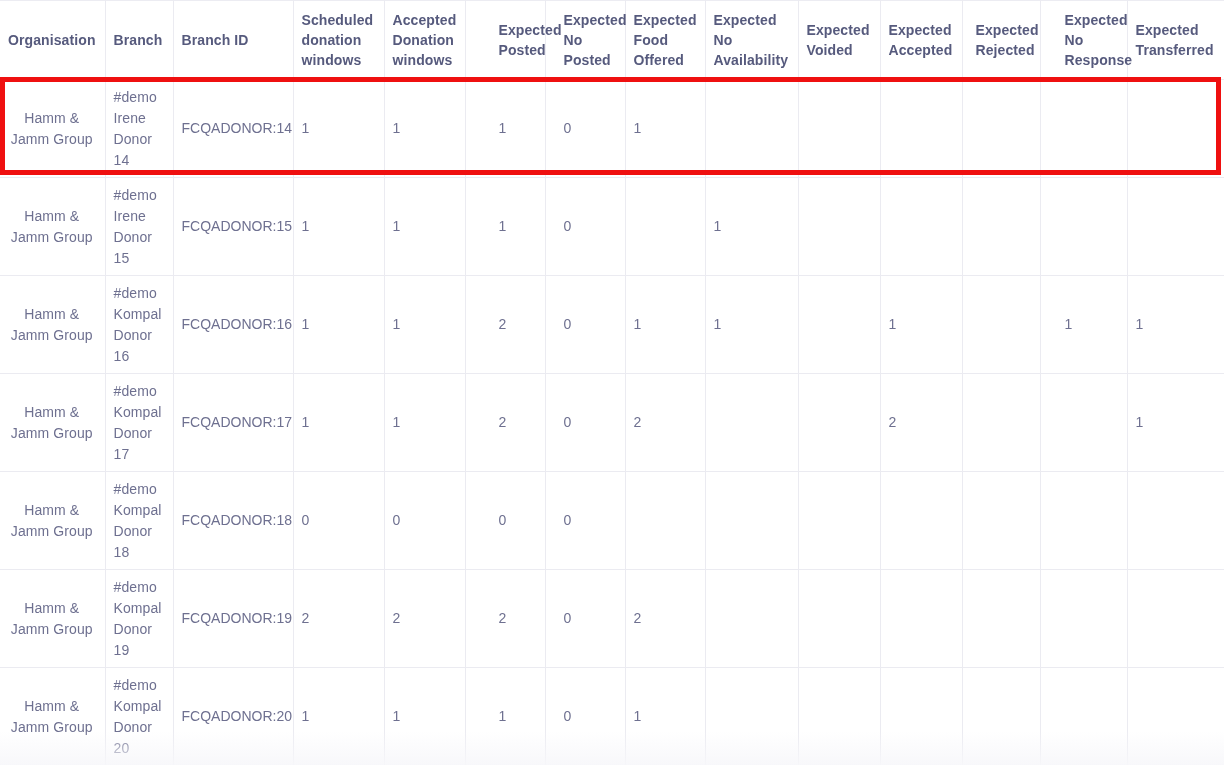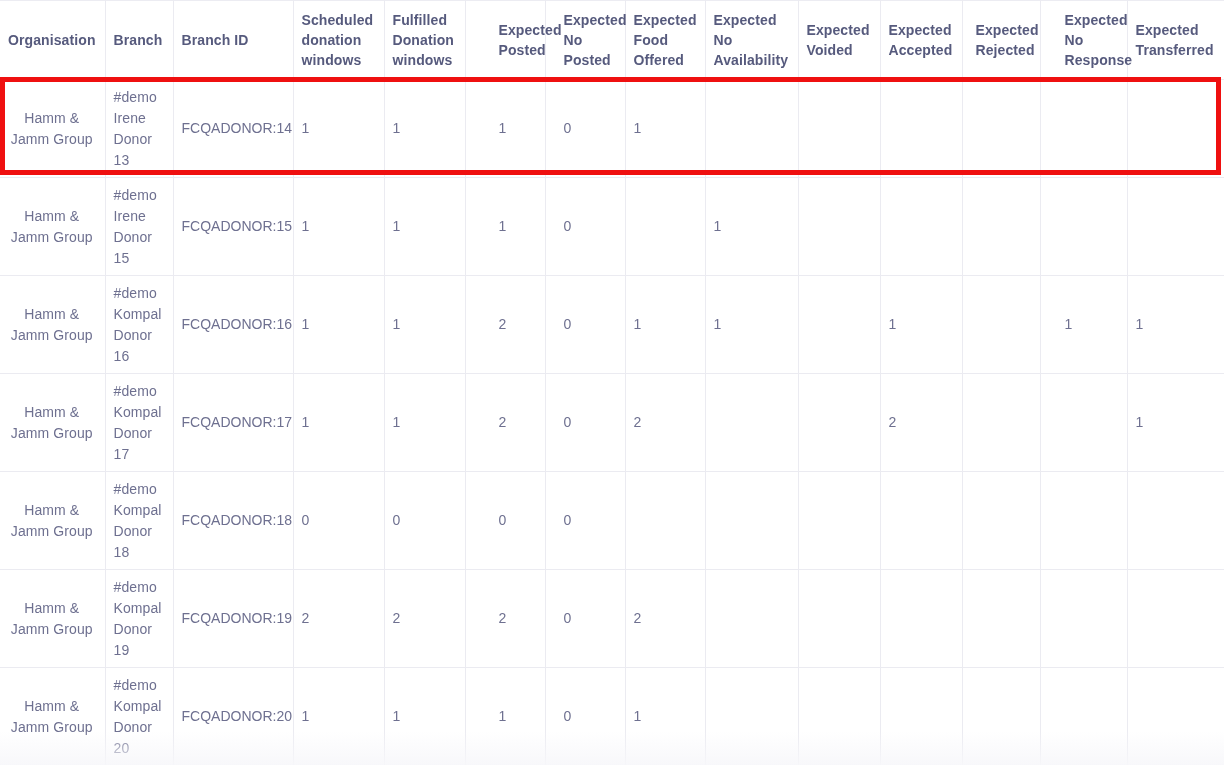--- a/index.html
+++ b/index.html
@@ -113,36 +113,36 @@
         <col class="col-11">
         <col class="col-12">
         <col class="col-13">
       </colgroup>
     <thead>
       <tr>
           <th class="col-0">Organisation</th>
           <th class="col-1">Branch</th>
           <th class="col-2">Branch ID</th>
           <th class="col-3">Scheduled donation windows</th>
-          <th class="col-4">Fulfilled Donation windows</th>
+          <th class="col-4">Accepted Donation windows</th>
           <th class="col-5">Expected Posted</th>
           <th class="col-6">Expected No Posted</th>
           <th class="col-7">Expected Food Offered</th>
           <th class="col-8">Expected No Availability</th>
           <th class="col-9">Expected Voided</th>
           <th class="col-10">Expected Accepted</th>
           <th class="col-11">Expected Rejected</th>
           <th class="col-12">Expected No Response</th>
           <th class="col-13">Expected Transferred</th>
         </tr>
     </thead>
     <tbody>
         <tr>
           <td class="col-0">Hamm &amp; Jamm Group</td>
-          <td class="col-1">#demo Irene Donor 13</td>
+          <td class="col-1">#demo Irene Donor 14</td>
           <td class="col-2">FCQADONOR:14</td>
           <td class="col-3">1</td>
           <td class="col-4">1</td>
           <td class="col-5">1</td>
           <td class="col-6">0</td>
           <td class="col-7">1</td>
           <td class="col-8"></td>
           <td class="col-9"></td>
           <td class="col-10"></td>
           <td class="col-11"></td>

